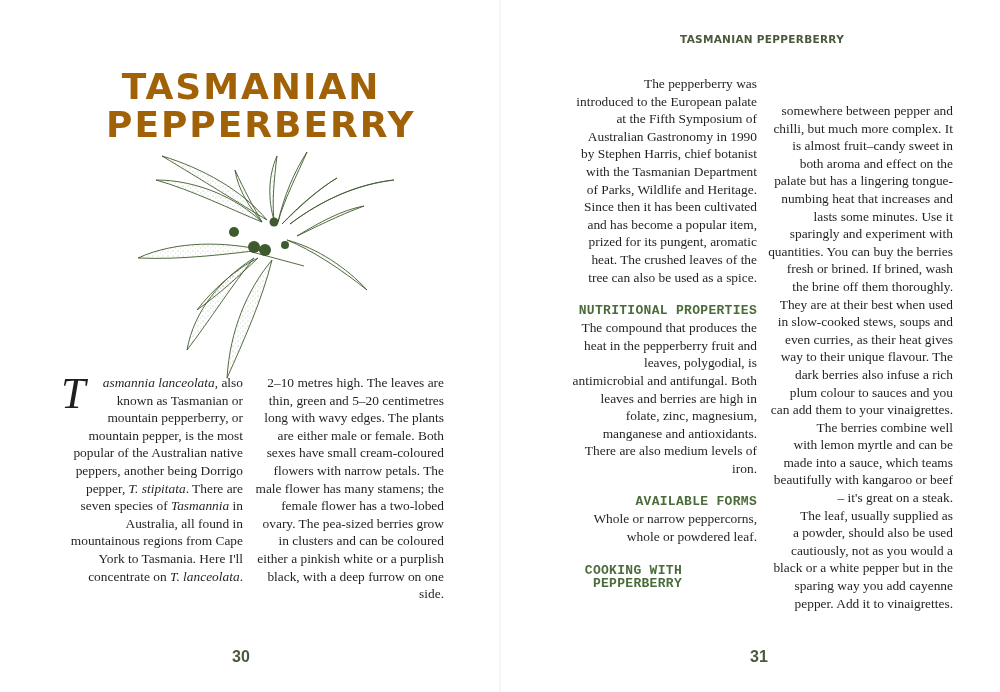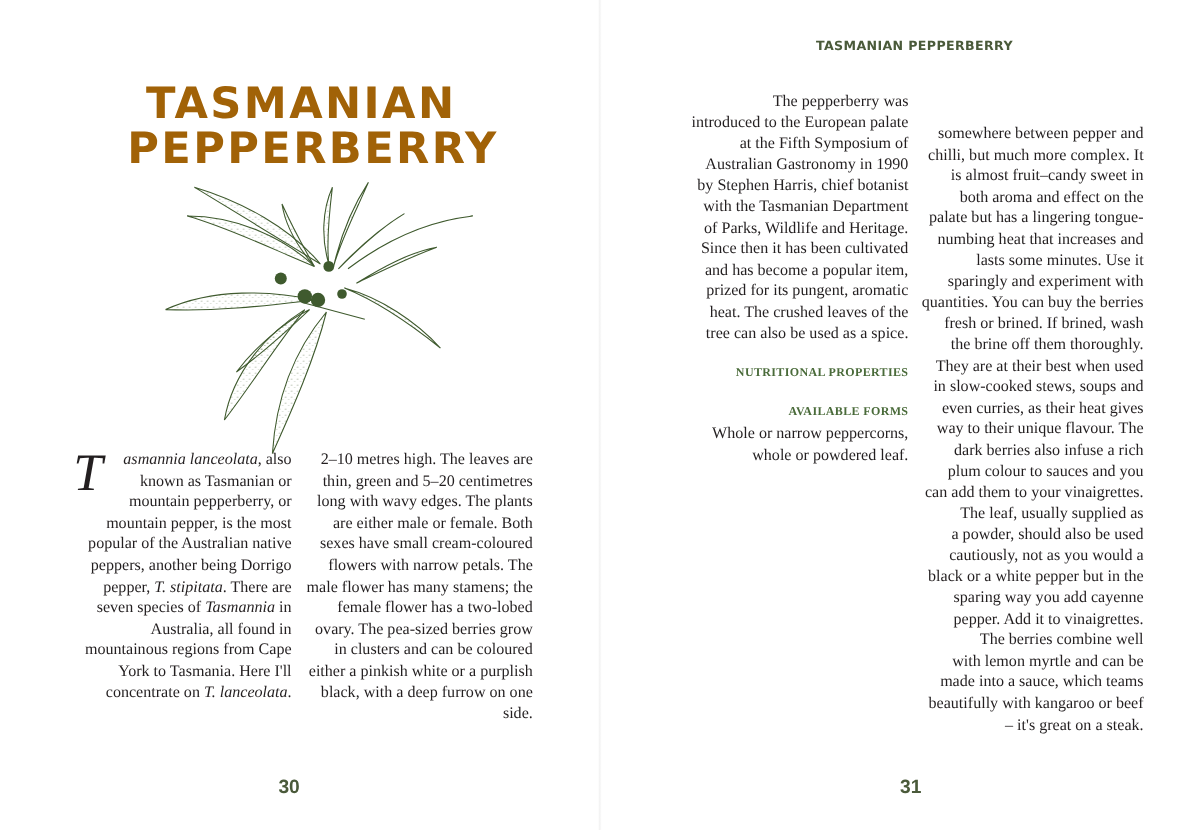--- a/index.html
+++ b/index.html
@@ -26,22 +26,22 @@
   .col-l1 { left: 61px; top: 374px; width: 182px; }
   .col-l2 { left: 254px; top: 374px; width: 190px; }
   .col-r1 { left: 572px; top: 75px; width: 185px; }
   .col-r2 { left: 768px; top: 75px; width: 185px; margin-top: 27px; }
 
   .dropcap { float: left; font-family: "Liberation Serif", serif; font-style: italic;
     font-size: 44px; line-height: 36px; margin: 2px 3px 0 0; color: #231f20; }
   i { font-style: italic; }
 
   .heading {
-    font-family: Liberation Serif, serif; font-weight: bold;
-    font-size: 10px; line-height: 13px; color: #4a6b3a; letter-spacing: 0.3px;
+    font-family: Liberation Mono, monospace; font-weight: bold;
+    font-size: 13px; line-height: 13px; color: #4a6b3a; letter-spacing: 0.3px;
     margin: 0 0 2px 0;
   }
   .gap { height: 18px; }
 
   .running-head {
     position: absolute; left: 680px; top: 33px;
     font-family: "DejaVu Sans", "Liberation Sans", sans-serif; font-weight: bold;
     font-size: 10.5px; letter-spacing: 0.3px; color: #4a5a3a;
   }
   .folio {
@@ -114,26 +114,28 @@
 
 <div class="gutter"></div>
 
 <div class="page-right" style="position:absolute; left:0; top:0; width:896px; height:692px;">
   <div class="running-head">TASMANIAN PEPPERBERRY</div>
 
   <div class="col col-r1">
     <p class="indent">The pepperberry was introduced to the European palate at the Fifth Symposium of Australian Gastronomy in 1990 by Stephen Harris, chief botanist with the Tasmanian Department of Parks, Wildlife and Heritage. Since then it has been cultivated and has become a popular item, prized for its pungent, aromatic heat. The crushed leaves of the tree can also be used as a spice.</p>
     <div style="height:18px"></div>
     <div class="heading">NUTRITIONAL PROPERTIES</div>
+    <p>The compound that produces the heat in the pepperberry fruit and leaves, polygodial, is antimicrobial and antifungal. Both leaves and berries are high in folate, zinc, magnesium, manganese and antioxidants. There are also medium levels of iron.</p>
     <div class="gap"></div>
     <div class="heading">AVAILABLE FORMS</div>
     <p>Whole or narrow peppercorns, whole or powdered leaf.</p>
     <div class="gap"></div>
+    <div class="heading" style="width:110px">COOKING WITH PEPPERBERRY</div>
   </div>
 
   <div class="col col-r2">
     <p>somewhere between pepper and chilli, but much more complex. It is almost fruit–candy sweet in both aroma and effect on the palate but has a lingering tongue-numbing heat that increases and lasts some minutes. Use it sparingly and experiment with quantities. You can buy the berries fresh or brined. If brined, wash the brine off them thoroughly. They are at their best when used in slow-cooked stews, soups and even curries, as their heat gives way to their unique flavour. The dark berries also infuse a rich plum colour to sauces and you can add them to your vinaigrettes.</p>
+    <p class="indent">The berries combine well with lemon myrtle and can be made into a sauce, which teams beautifully with kangaroo or beef – it's great on a steak.</p>
     <p class="indent">The leaf, usually supplied as a powder, should also be used cautiously, not as you would a black or a white pepper but in the sparing way you add cayenne pepper. Add it to vinaigrettes.</p>
-    <p class="indent">The berries combine well with lemon myrtle and can be made into a sauce, which teams beautifully with kangaroo or beef – it's great on a steak.</p>
   </div>
 
   <div class="folio folio-r">31</div>
 </div>
 
 </body></html>

